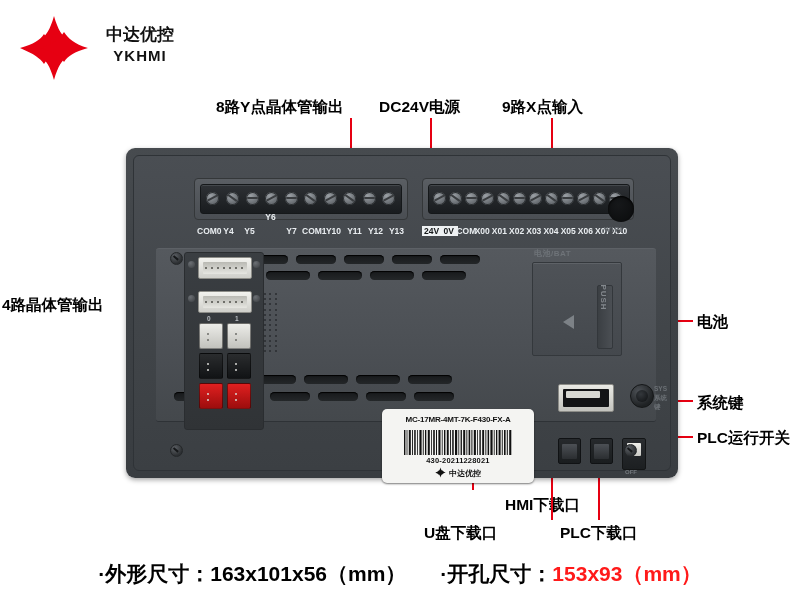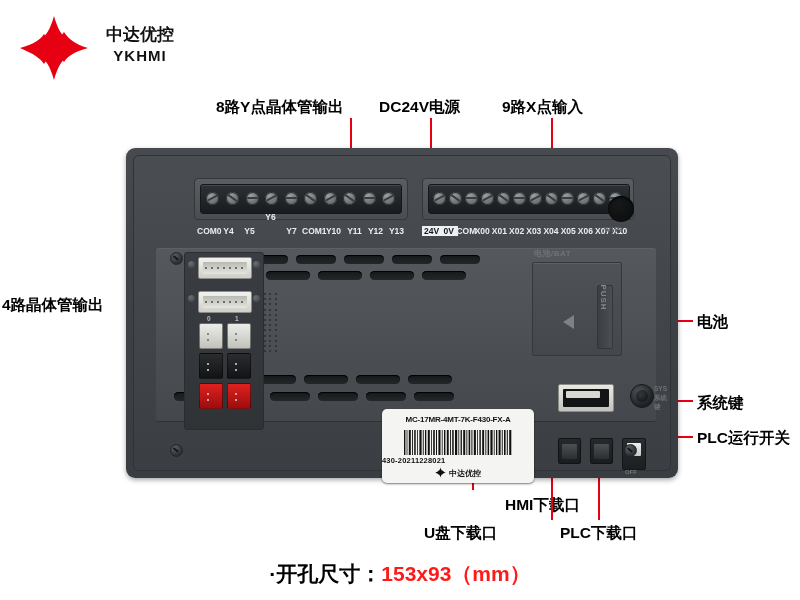--- a/index.html
+++ b/index.html
@@ -70,21 +70,21 @@
     background:linear-gradient(180deg,#17191b,#242729);box-shadow:inset 0 1px 1px #000;}
   .dotgrid{position:absolute;}
   .dot{position:absolute;width:2px;height:2px;border-radius:50%;background:#2a2d30;}
 
   
   #sticker{position:absolute;left:226px;top:160px;width:152px;height:74px;background:#f4f4f2;
     border-radius:5px;box-shadow:0 1px 2px rgba(0,0,0,.5);overflow:hidden;}
   #sticker-model{position:absolute;left:0;top:6px;width:152px;text-align:center;font-size:8px;
     font-weight:bold;color:#111;letter-spacing:-.2px;}
   #barcode{position:absolute;left:22px;top:21px;width:108px;height:25px;}
-  #sticker-serial{position:absolute;left:0;top:47px;width:152px;font-size:7.5px;
+  #sticker-serial{position:absolute;left:0;top:47px;width:152px;text-align:center;font-size:7.5px;
     font-weight:bold;color:#111;letter-spacing:.2px;}
   #sticker-brand{position:absolute;left:0;top:58px;width:152px;text-align:center;font-size:8px;
     font-weight:bold;color:#111;}
   #sticker-logo{display:inline-block;vertical-align:-2px;margin-right:3px;}
 
   
   #conn-panel{position:absolute;left:50px;top:96px;width:78px;height:176px;
     background:linear-gradient(180deg,#3a3e42,#303336);border-radius:3px;border:1px solid #2a2d30;}
   .wconn{position:absolute;background:linear-gradient(180deg,#f2f2ee,#cfcfca);border-radius:2px;
     border:1px solid #8d8d88;}
@@ -599,15 +599,18 @@
     <div id="plc-sw-txt">OFF</div>
 
     <div class="body-screw" style="left:36px;top:288px;"></div>
     <div class="body-screw" style="left:490px;top:288px;"></div>
     <div class="body-screw" style="left:36px;top:96px;"></div>
   </div>
 </div>
 
 <div id="footer">
   <div class="foot-item">
+    <span>·外形尺寸：</span><span>163x101x56（mm）</span>
+  </div>
+  <div class="foot-item">
     <span>·开孔尺寸：</span><span class="foot-val-red">153x93（mm）</span>
   </div>
 </div>
 
 </body></html>

